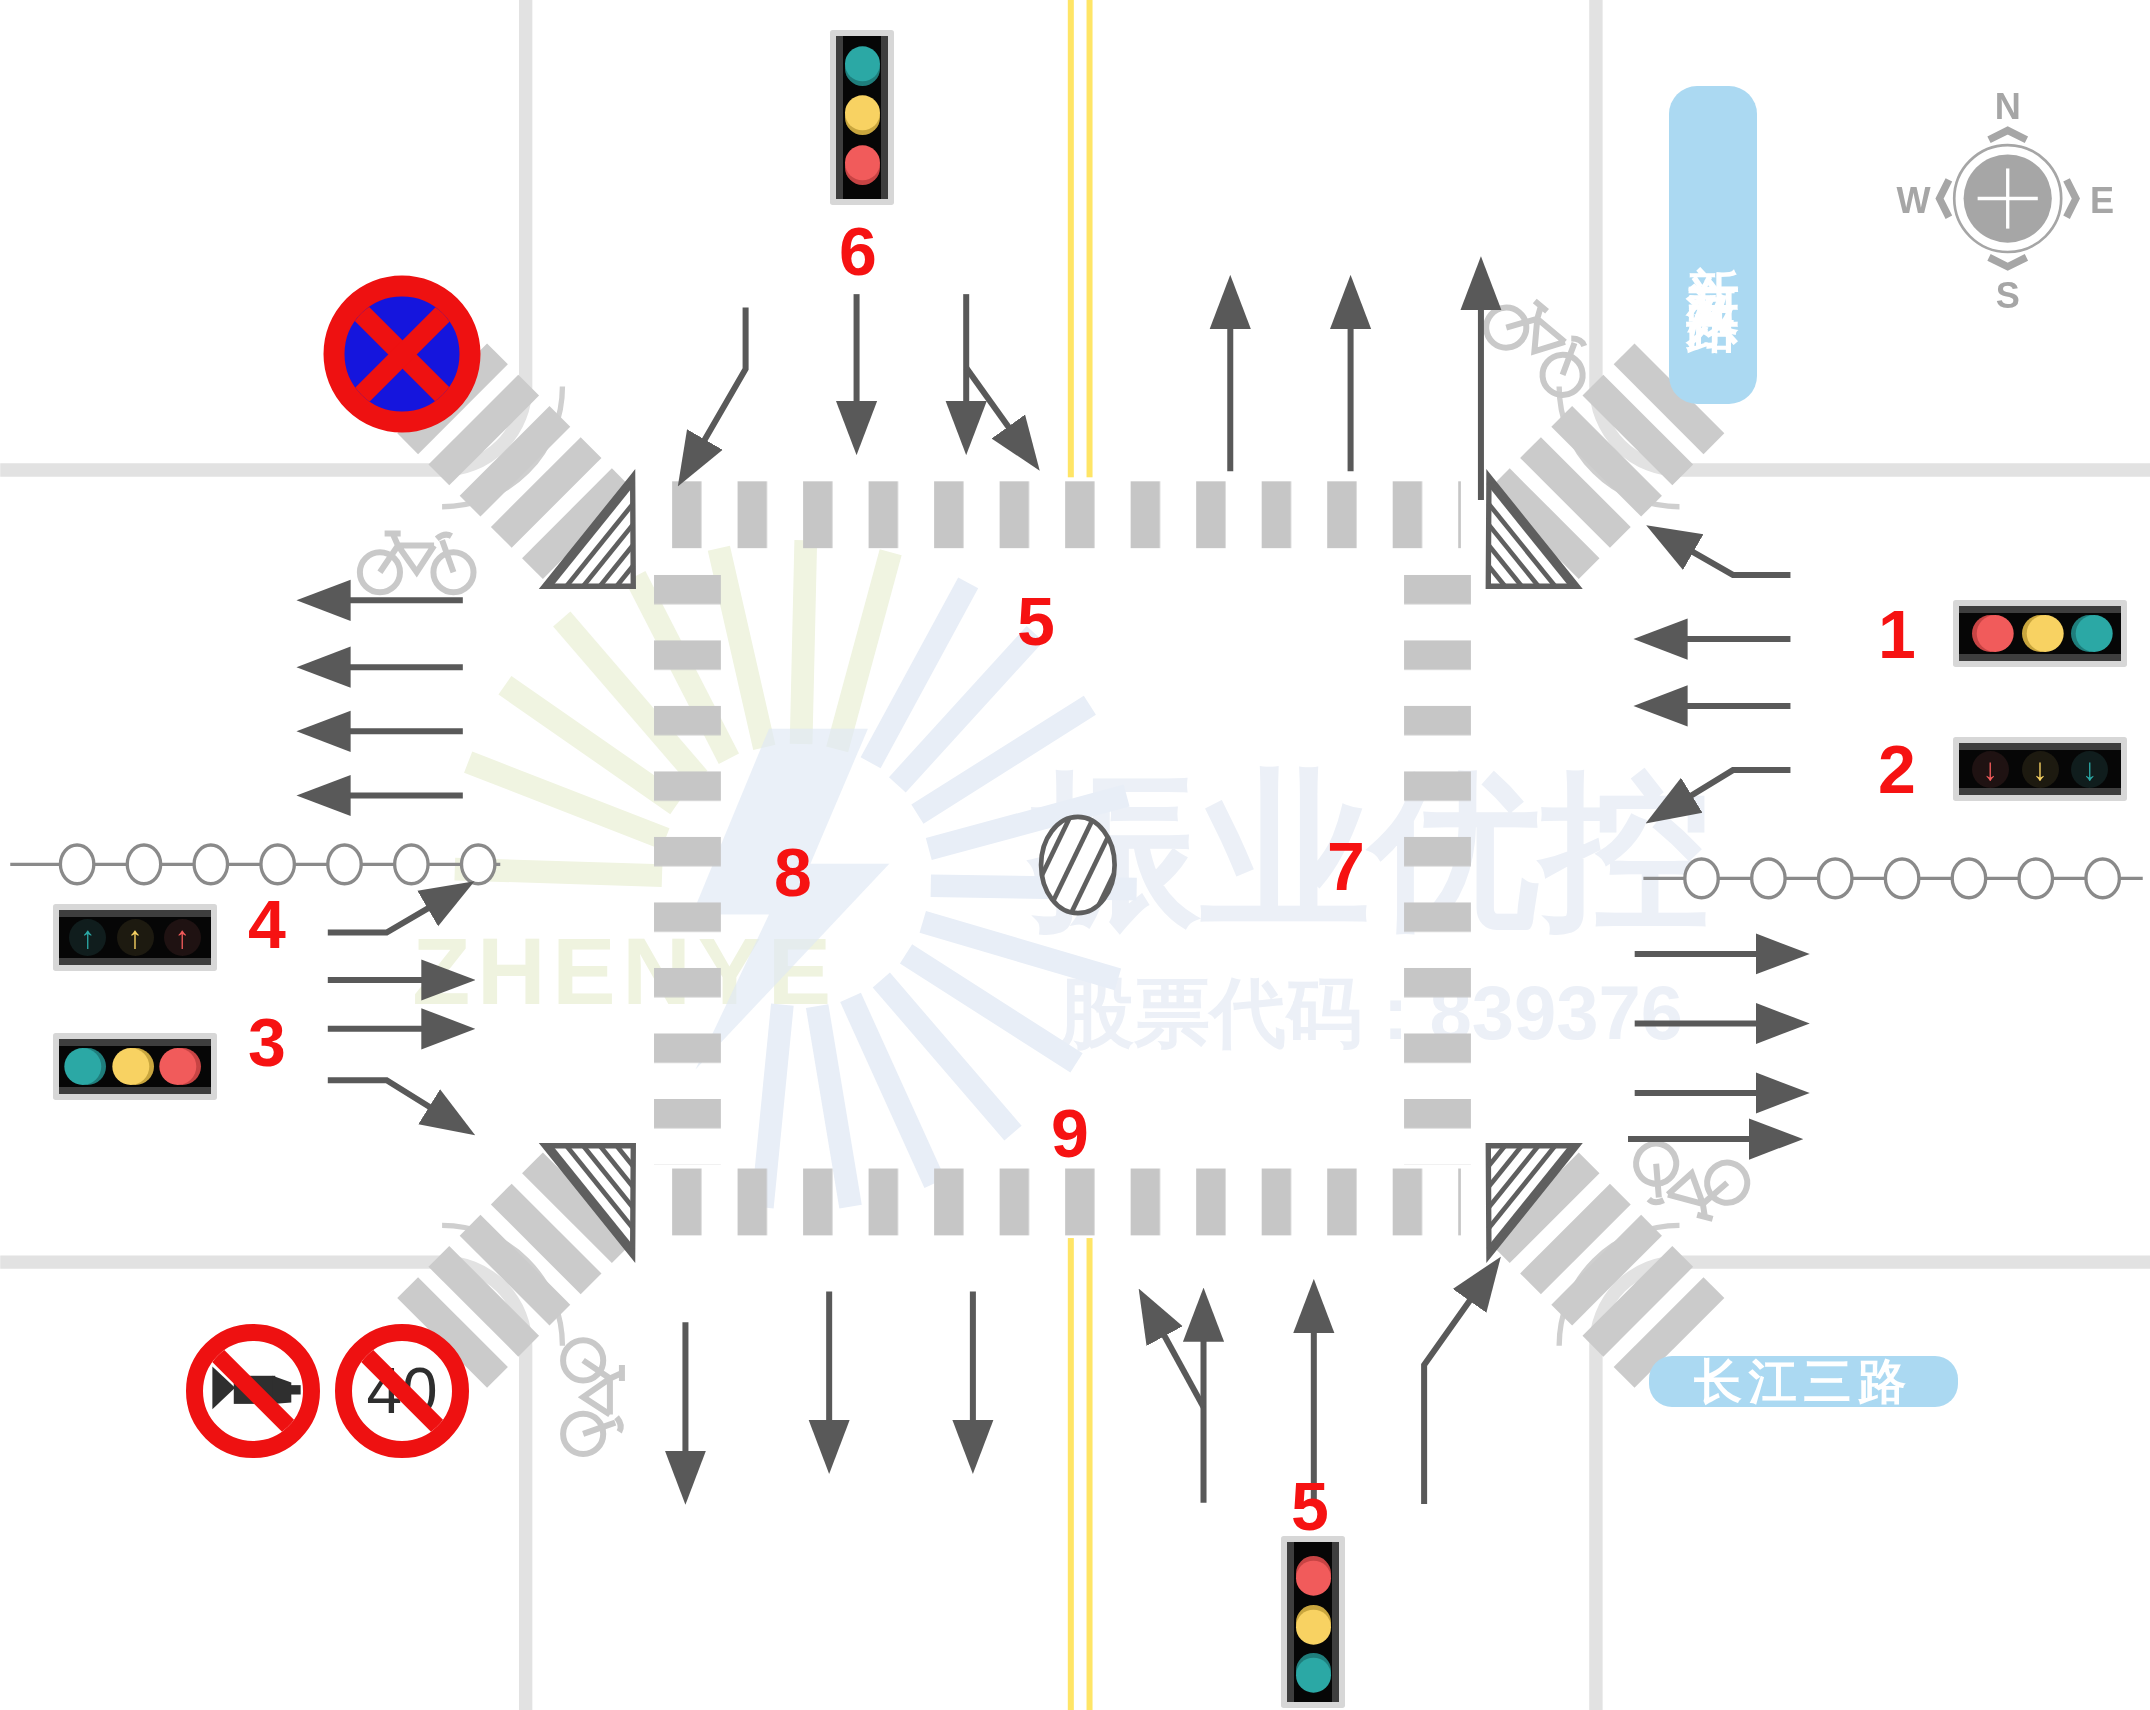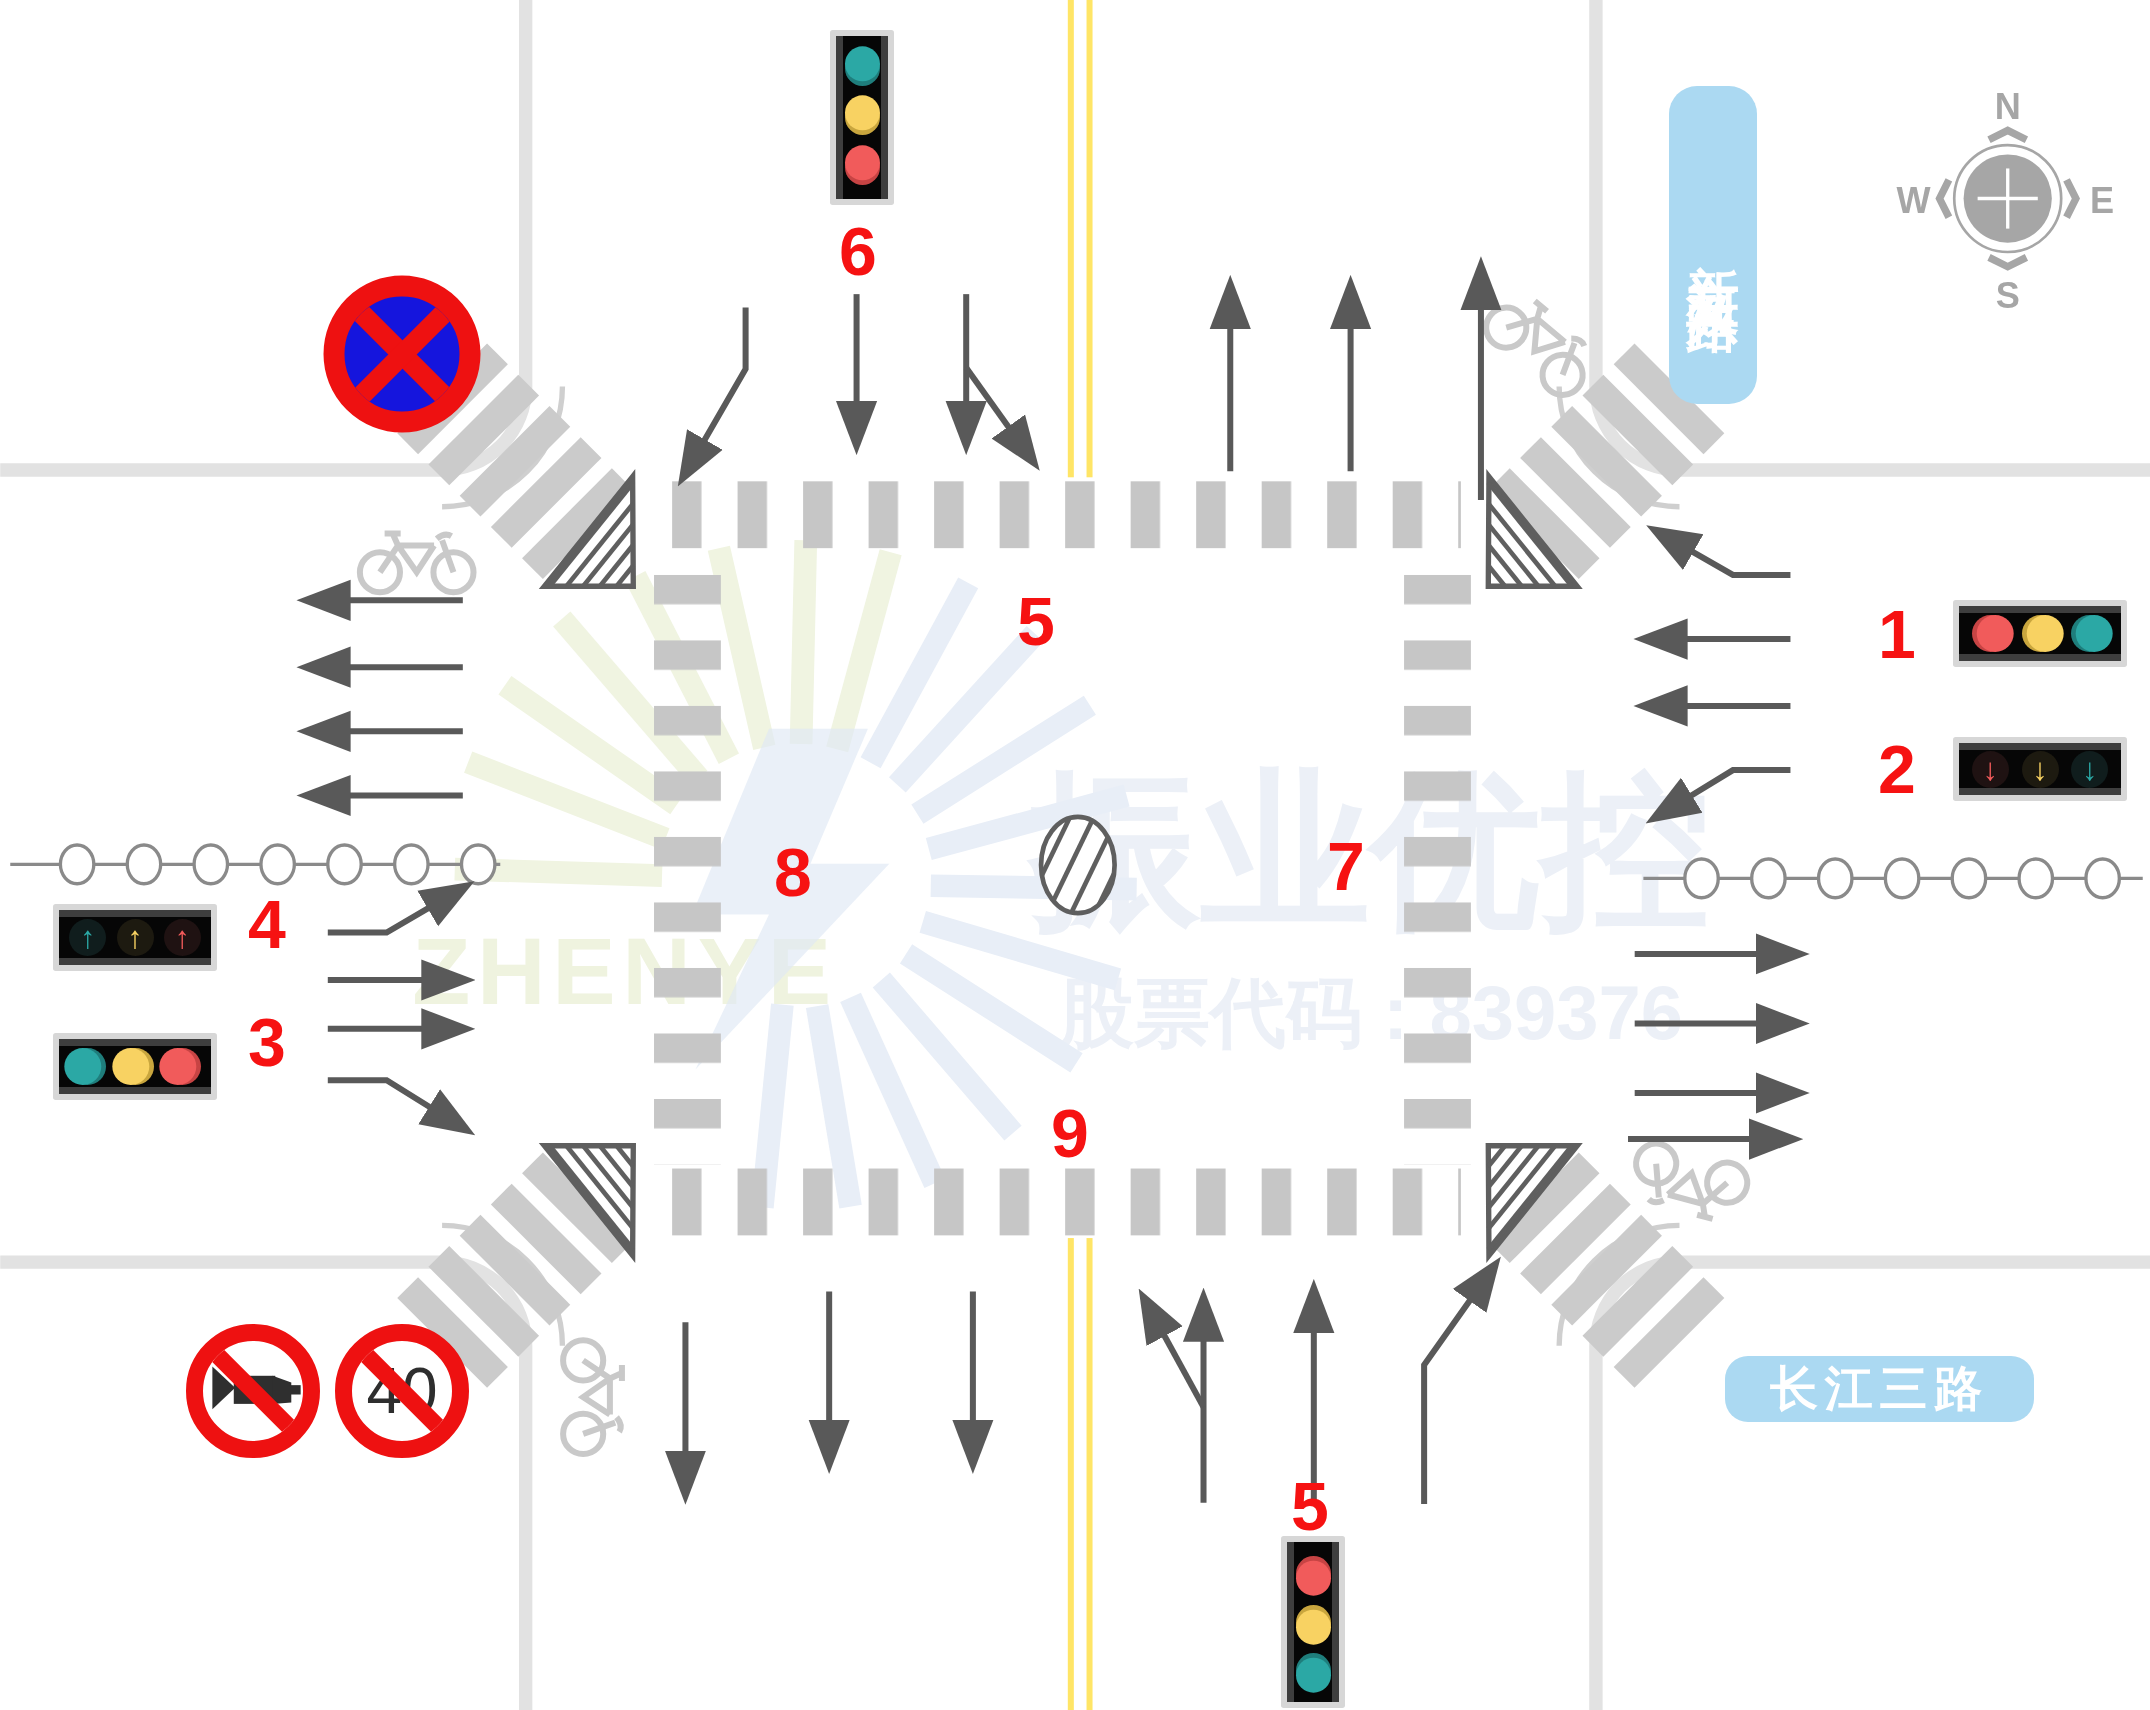--- a/index.html
+++ b/index.html
@@ -56,21 +56,21 @@
 
   
   .num{position:absolute;transform:translate(-50%,-50%);font-size:68px;font-weight:bold;
        color:var(--marker_red);line-height:1;}
 
   
   .plate{position:absolute;background:var(--plate_blue);color:#fff;font-weight:bold;
          display:flex;align-items:center;justify-content:center;box-sizing:border-box;}
   .plate-ne{left:1669px;top:86px;width:88px;height:318px;border-radius:28px;
          writing-mode:vertical-rl;text-orientation:upright;font-size:53px;letter-spacing:9.4px;}
-  .plate-se{left:1725px;top:1356px;width:309px;height:66px;border-radius:23px;
+  .plate-se{left:1649px;top:1356px;width:309px;height:51px;border-radius:23px;
          font-size:48px;letter-spacing:6.7px;}
 </style>
 </head>
 <body>
 
 <div class="stage">
 
   <div class="wm-zhenye">ZHENYE</div>
   <div class="wm-brand">振业优控</div>
   <div class="wm-stock">股票代码 : 839376</div>

